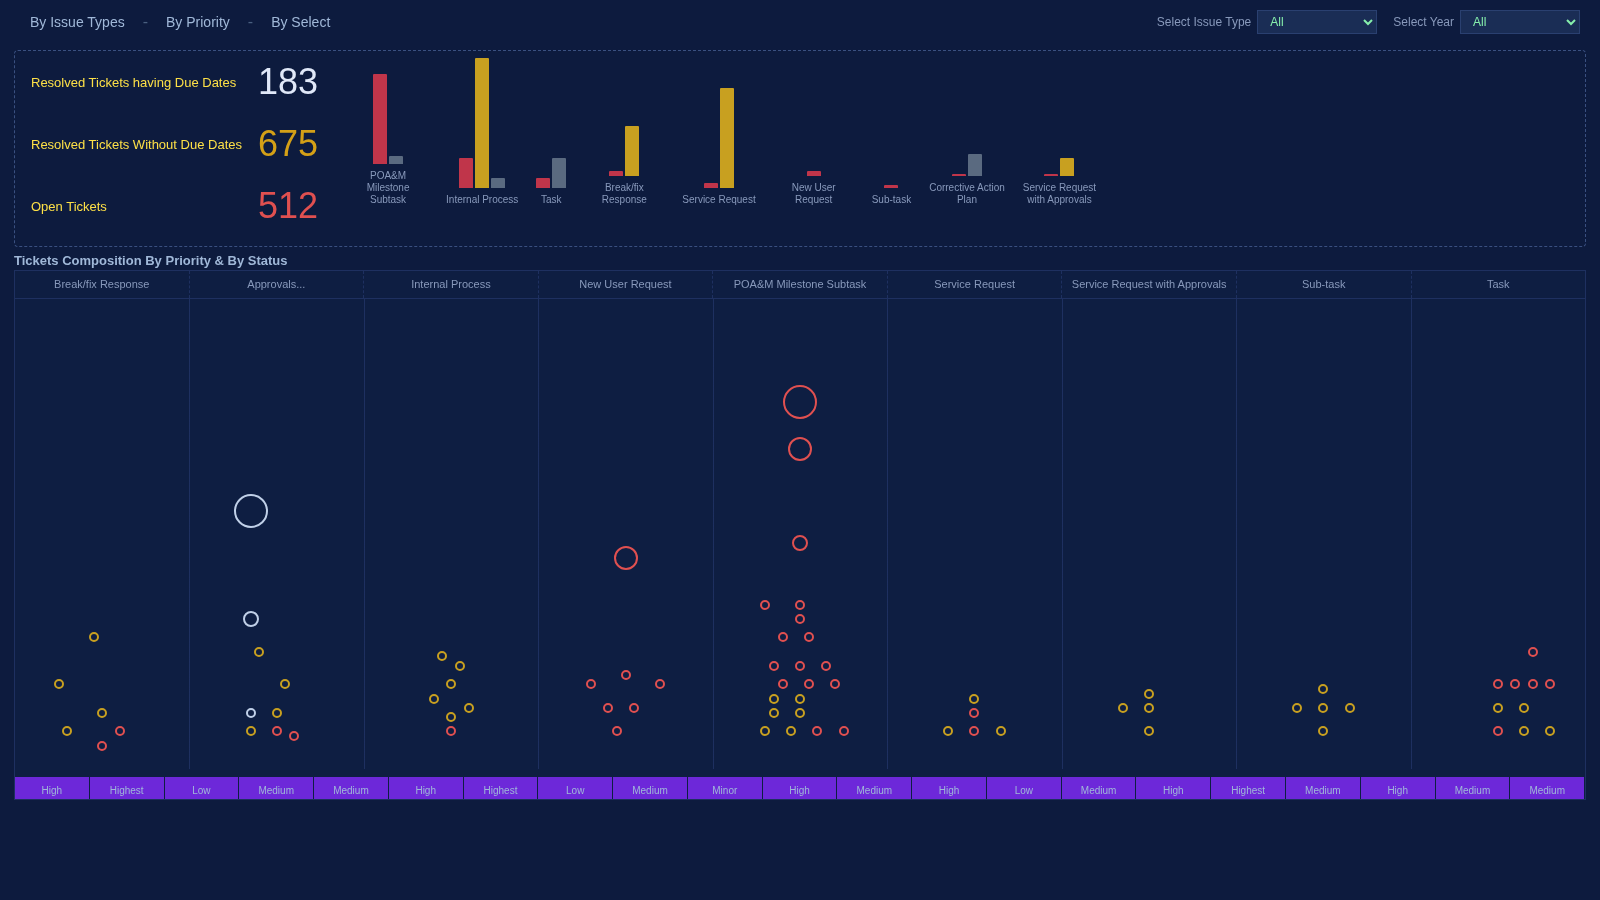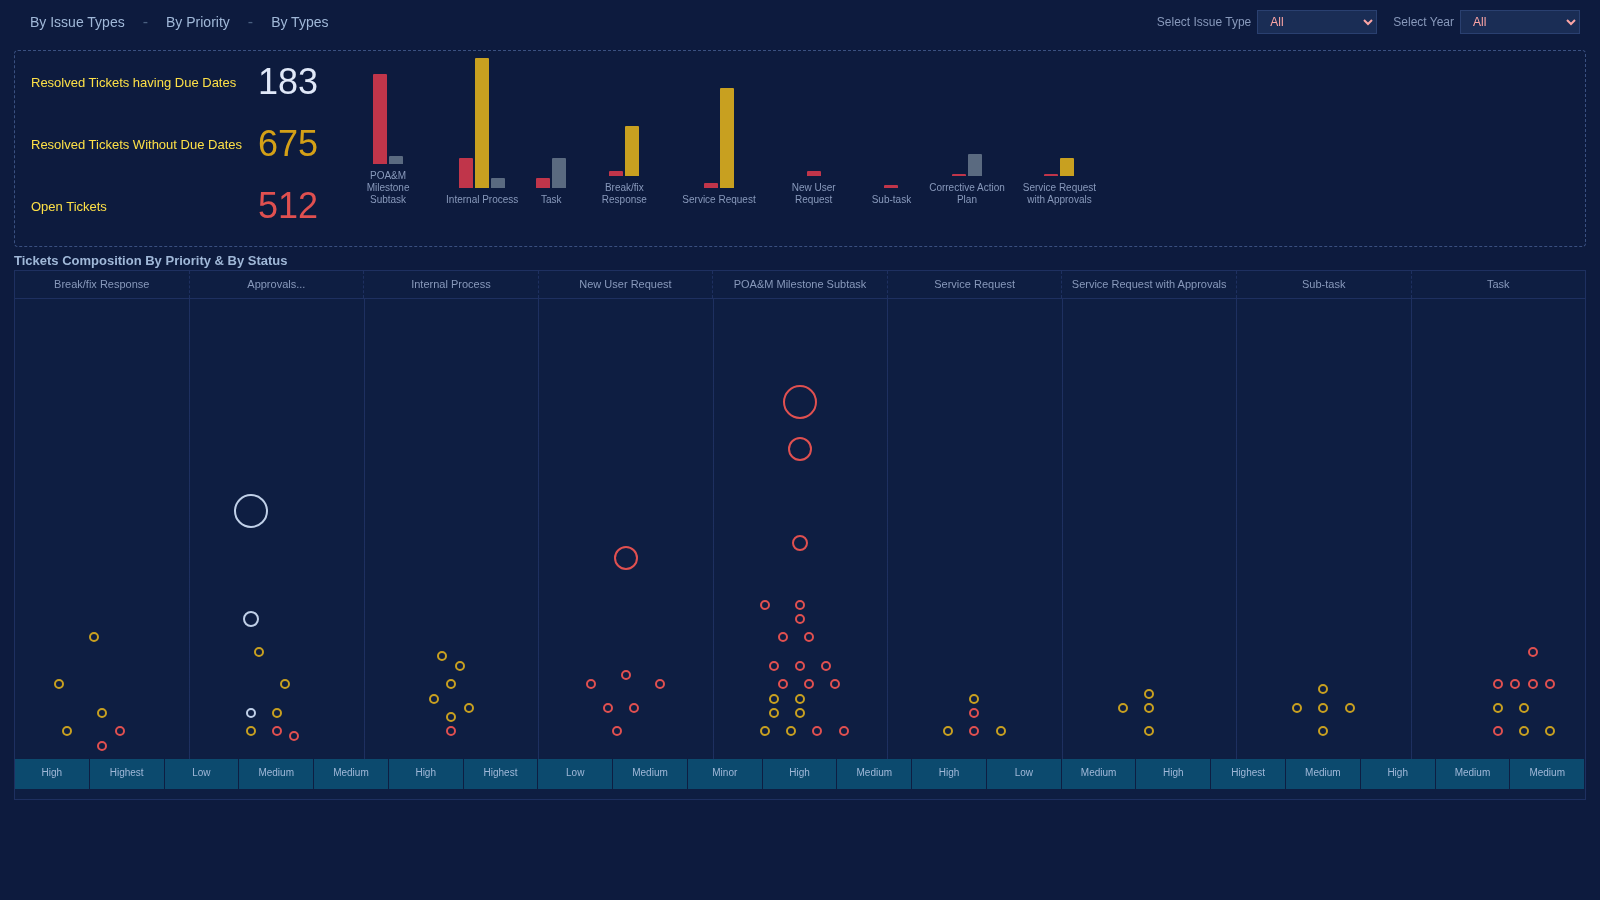--- a/index.html
+++ b/index.html
@@ -37,21 +37,21 @@
     .filter-group {
       display: flex;
       align-items: center;
       gap: 6px;
       justify-content: flex-end;
     }
     .filter-label { color: #8899bb; font-size: 12px; }
     .filter-select {
       background: #1a2d55;
       border: 1px solid #2a4070;
-      color: #fca5a5;
+      color: #86efac;
       padding: 3px 8px;
       font-size: 12px;
       min-width: 120px;
     }
 
     
     .summary-box {
       margin: 6px 14px;
       border: 1px dashed #3a5080;
       border-radius: 4px;
@@ -176,45 +176,45 @@
     .bubble.yellow { border: 2px solid #c8a020; background: transparent; }
     .bubble.white { border: 2px solid #c0d0e8; background: transparent; }
     .bubble.small { width: 10px; height: 10px; }
     .bubble.medium { width: 16px; height: 16px; }
     .bubble.large { width: 24px; height: 24px; }
     .bubble.xlarge { width: 34px; height: 34px; }
 
     
     .priority-row {
       position: absolute;
-      bottom: 10px;
+      bottom: 0;
       left: 0;
       right: 0;
-      height: 30px;
-      background: #0c4a6e;
+      height: 22px;
+      background: #6d28d9;
       display: flex;
     }
     .priority-cell {
       flex: 1;
       text-align: center;
       font-size: 10px;
       color: #a0b8d8;
       padding-top: 8px;
       border-right: 1px solid #0e1e42;
     }
   </style>
 </head>
 <body>
 
 <div class="top-nav">
   <span class="nav-tab">By Issue Types</span>
   <span class="nav-sep">-</span>
   <span class="nav-tab">By Priority</span>
   <span class="nav-sep">-</span>
-  <span class="nav-tab">By Types</span>
+  <span class="nav-tab">By Select</span>
   <div class="top-right">
     <div class="filter-group">
       <span class="filter-label">Select Issue Type</span>
       <select class="filter-select">
         <option>All</option>
       </select>
     </div>
     <div class="filter-group">
       <span class="filter-label">Select Year</span>
       <select class="filter-select">

